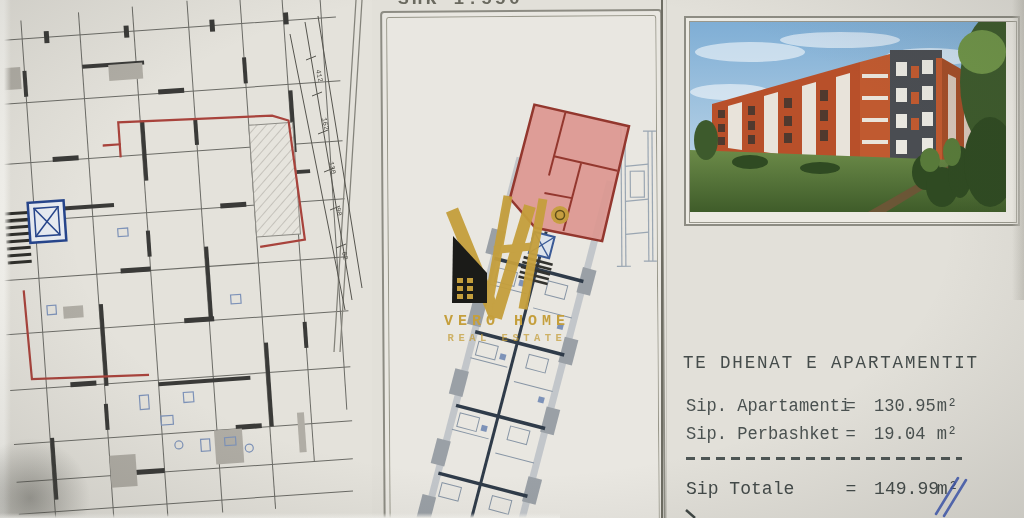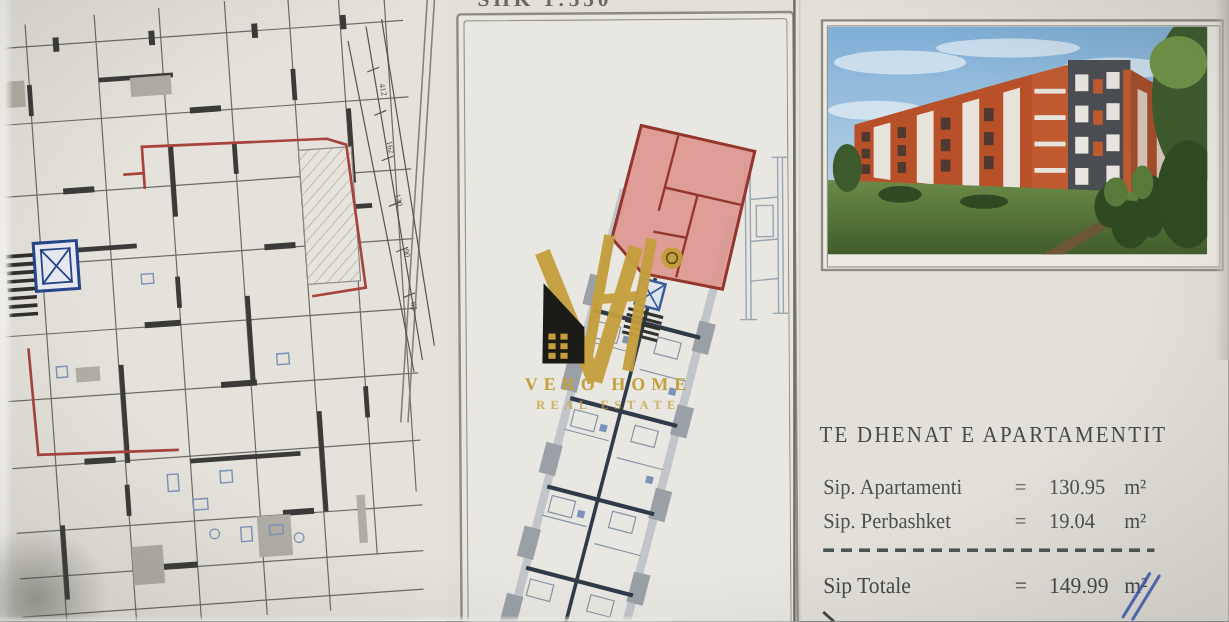--- a/index.html
+++ b/index.html
@@ -1,17 +1,17 @@
 <!DOCTYPE html>
 <html><head>
 <meta charset="utf-8">
 <style>
   html,body{margin:0;padding:0;background:#4a4a46;}
   .photo{position:relative;width:1024px;height:518px;overflow:hidden;
-         background:#e2e0d9;font-family:Liberation Serif, serif;}
+         background:#e2e0d9;font-family:Liberation Mono, monospace;}
   svg{display:block;}
   .abs{position:absolute;}
 
   
   .mid-frame{position:absolute;left:382px;top:10px;width:278px;height:540px;
              border:2px solid #8d8c83;border-radius:4px;background:#e9e7e1;
              transform:rotate(-.4deg);}
   .mid-frame-inner{position:absolute;left:4px;top:4px;right:4px;bottom:4px;
              border:1px solid #979689;border-radius:3px;overflow:hidden;}
   .scale-text{position:absolute;left:398px;top:-10px;font-size:17px;font-weight:bold;

